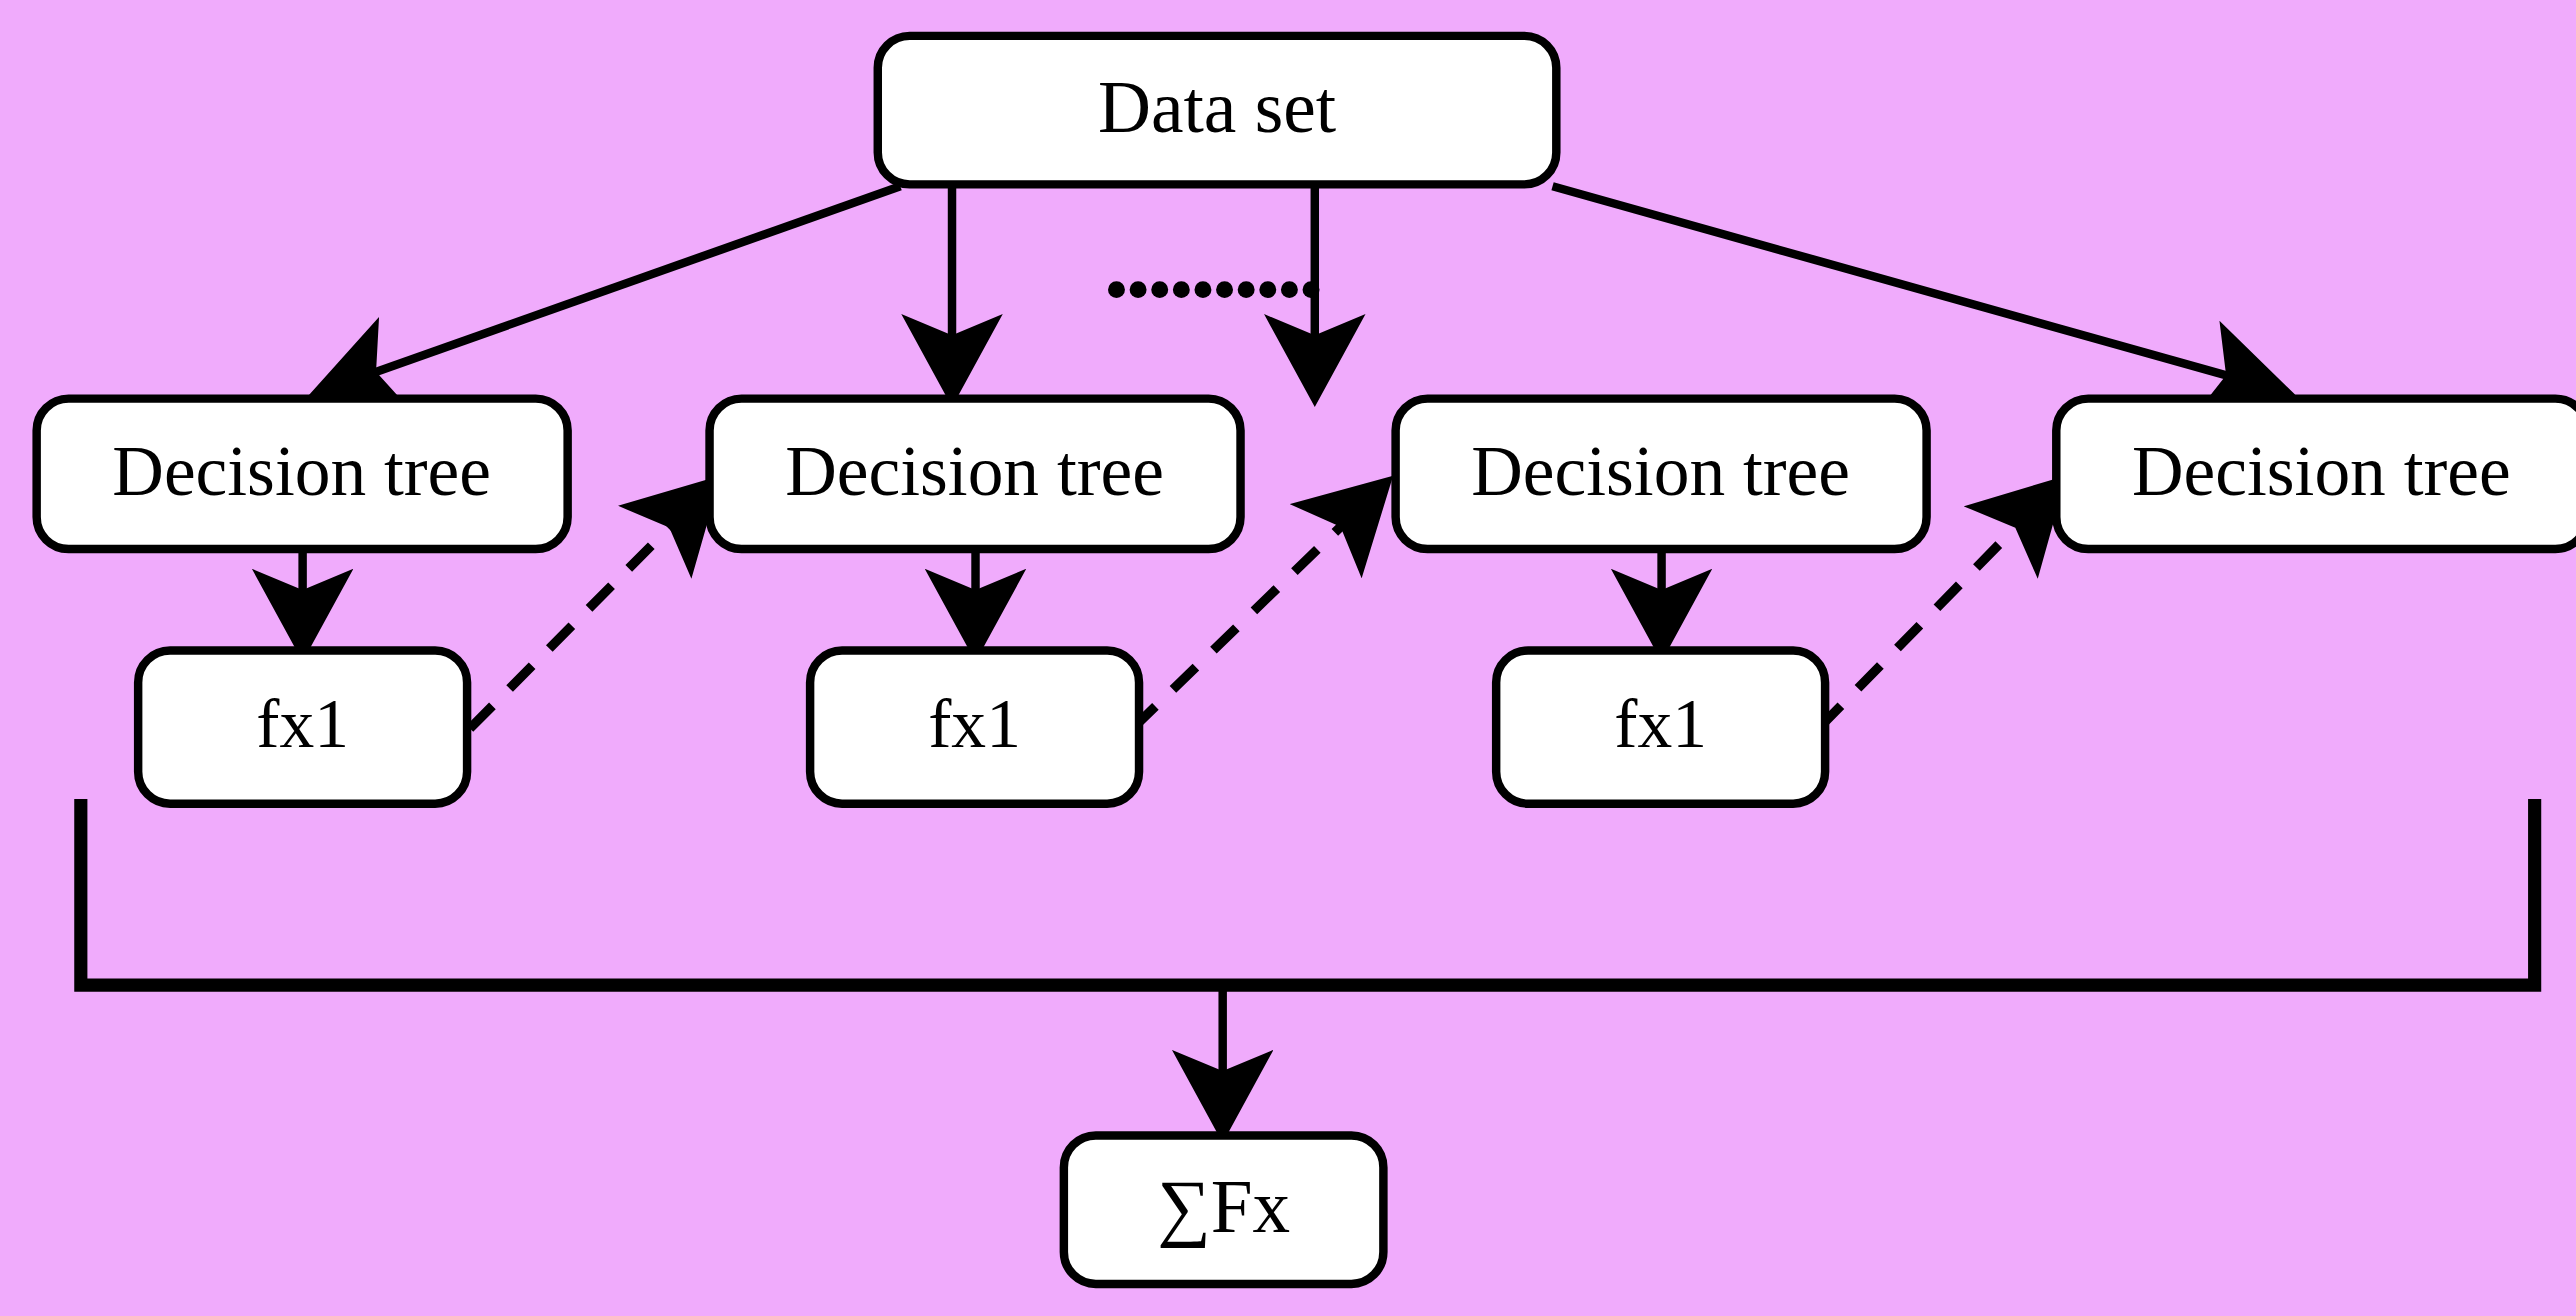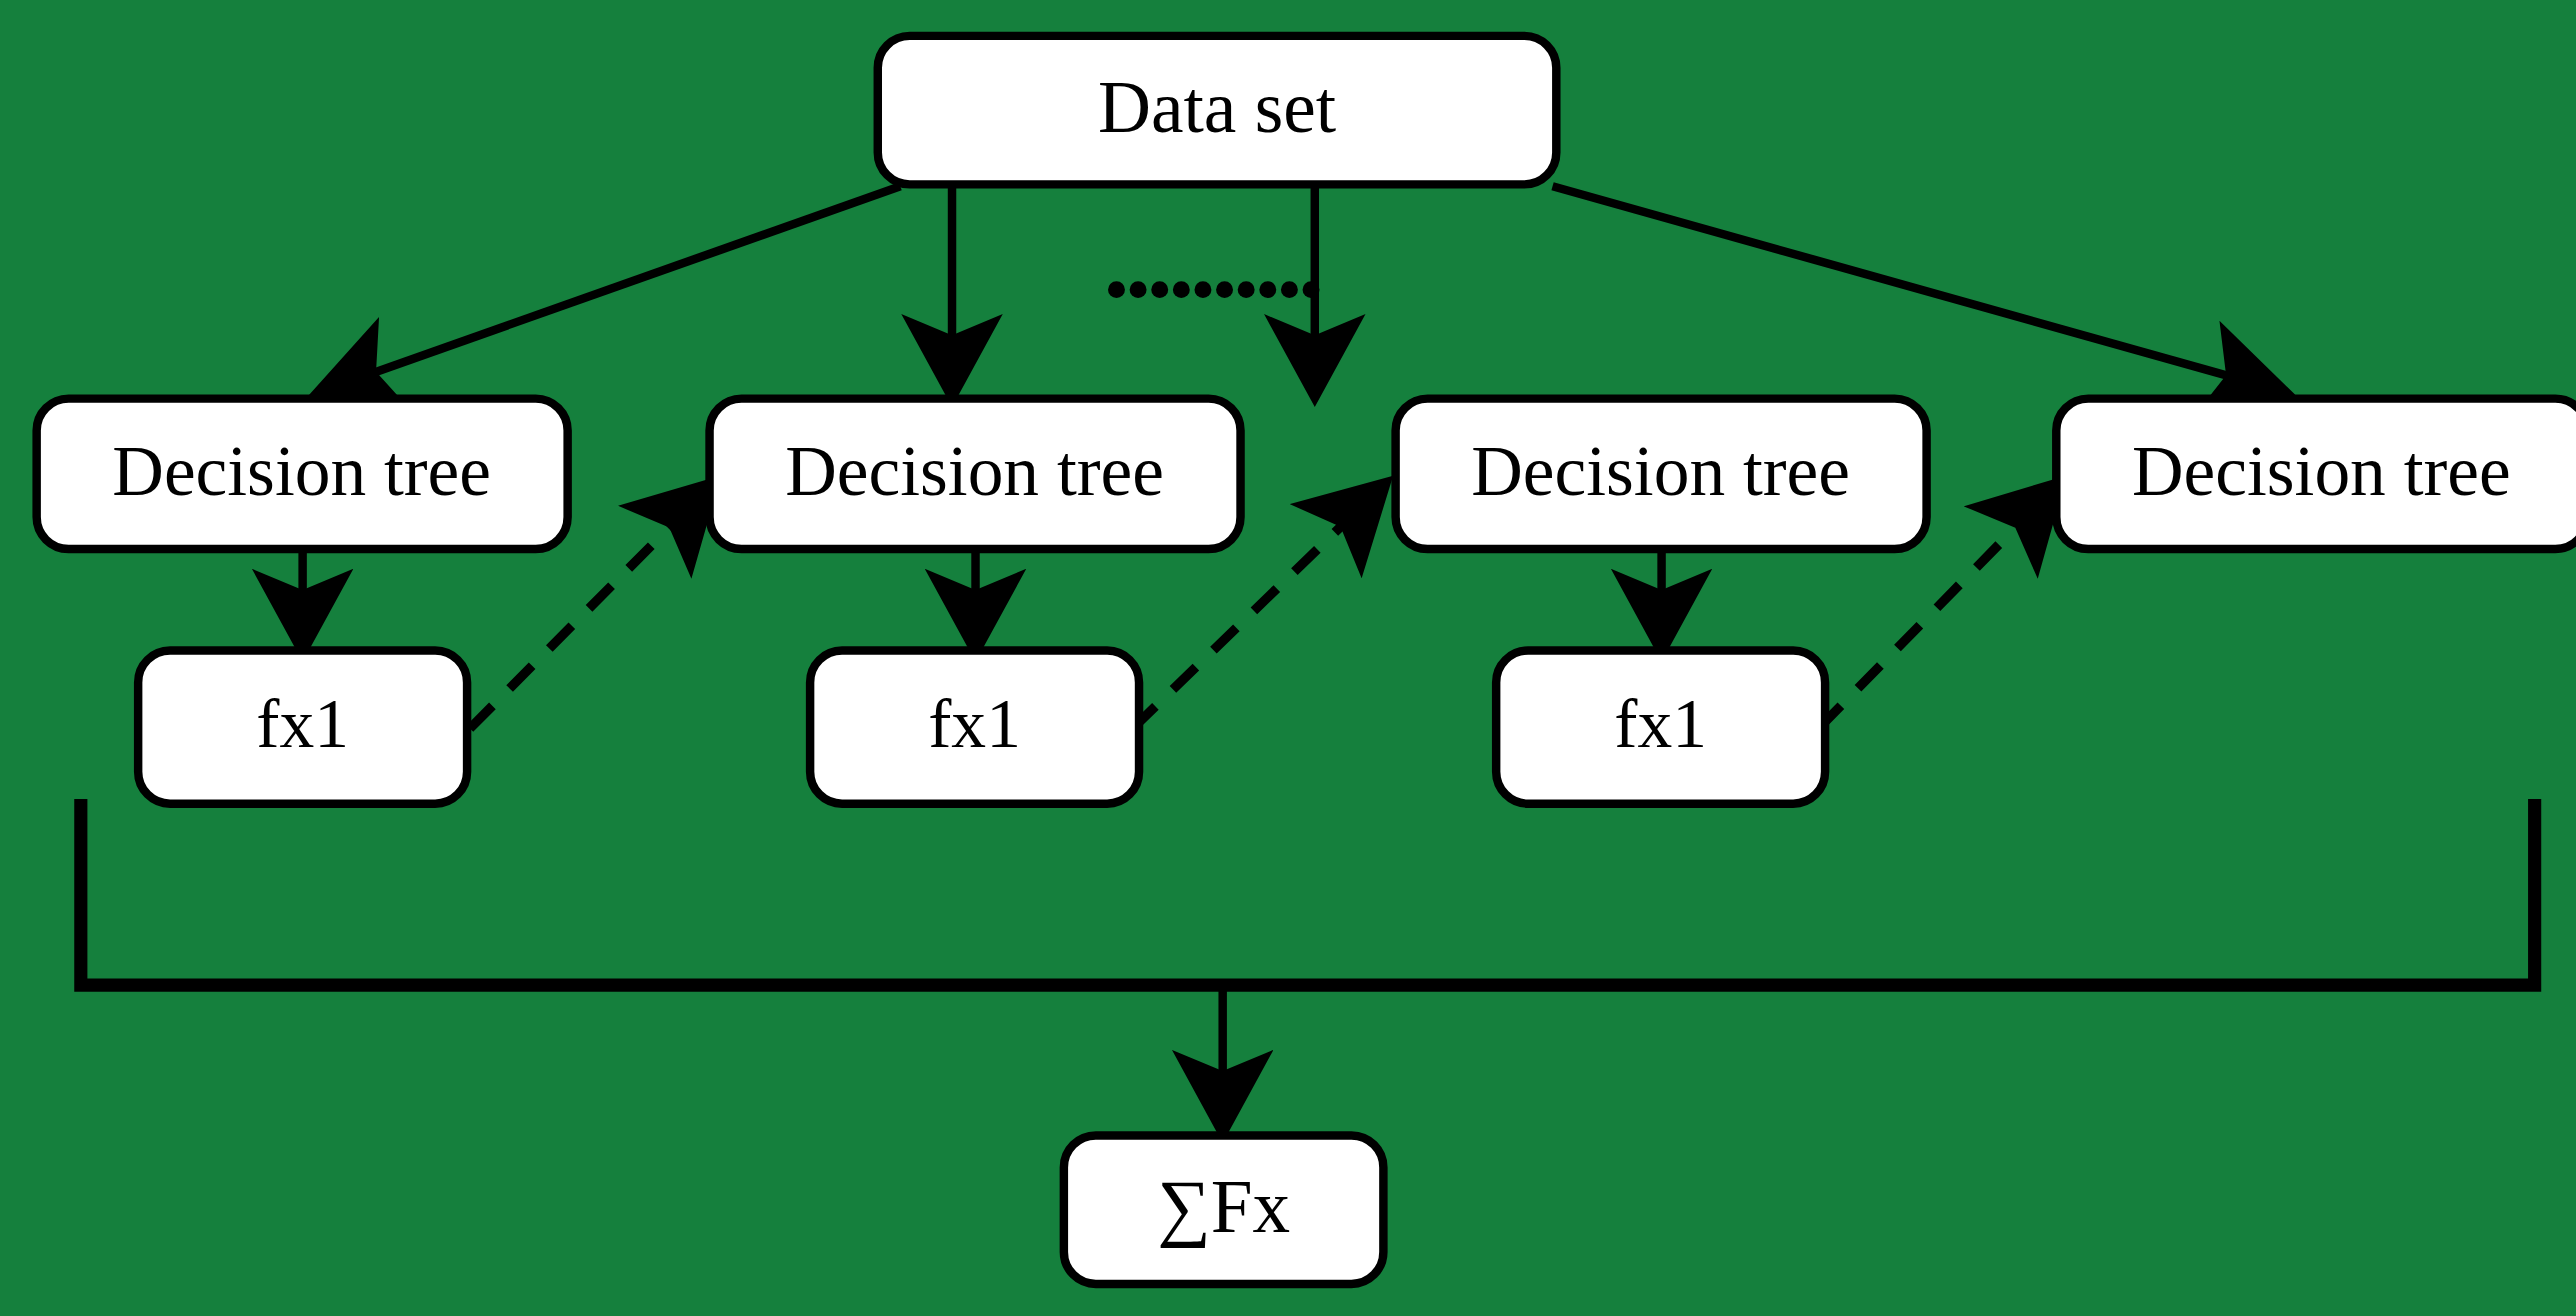--- a/index.html
+++ b/index.html
@@ -10,21 +10,21 @@
   body {
     width: 2576px;
     height: 1317px;
     overflow: hidden;
     font-family: "Liberation Serif", "DejaVu Serif", serif;
   }
   #diagram-root {
     position: relative;
     width: 2576px;
     height: 1317px;
-    background: #15803d;
+    background: #f0abfc;
   }
   svg.canvas {
     position: absolute;
     top: 0;
     left: 0;
     width: 2576px;
     height: 1317px;
     display: block;
   }
   .node-box {

